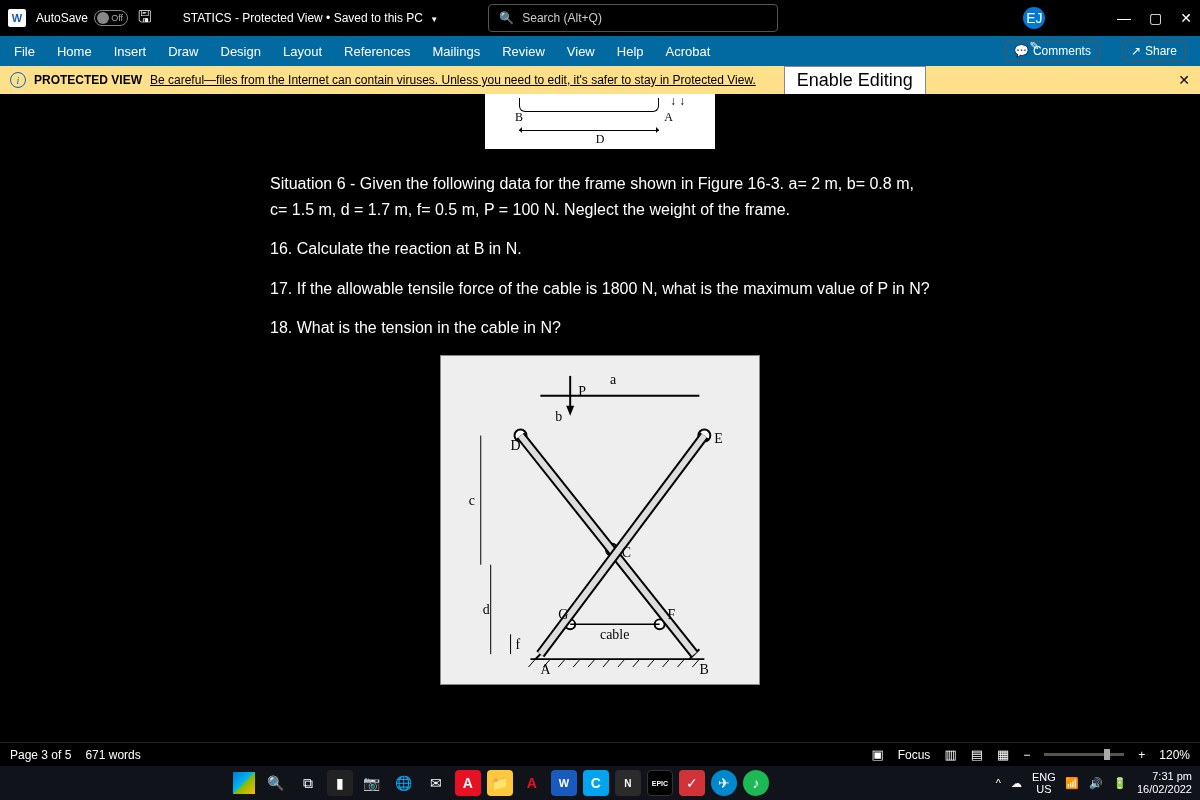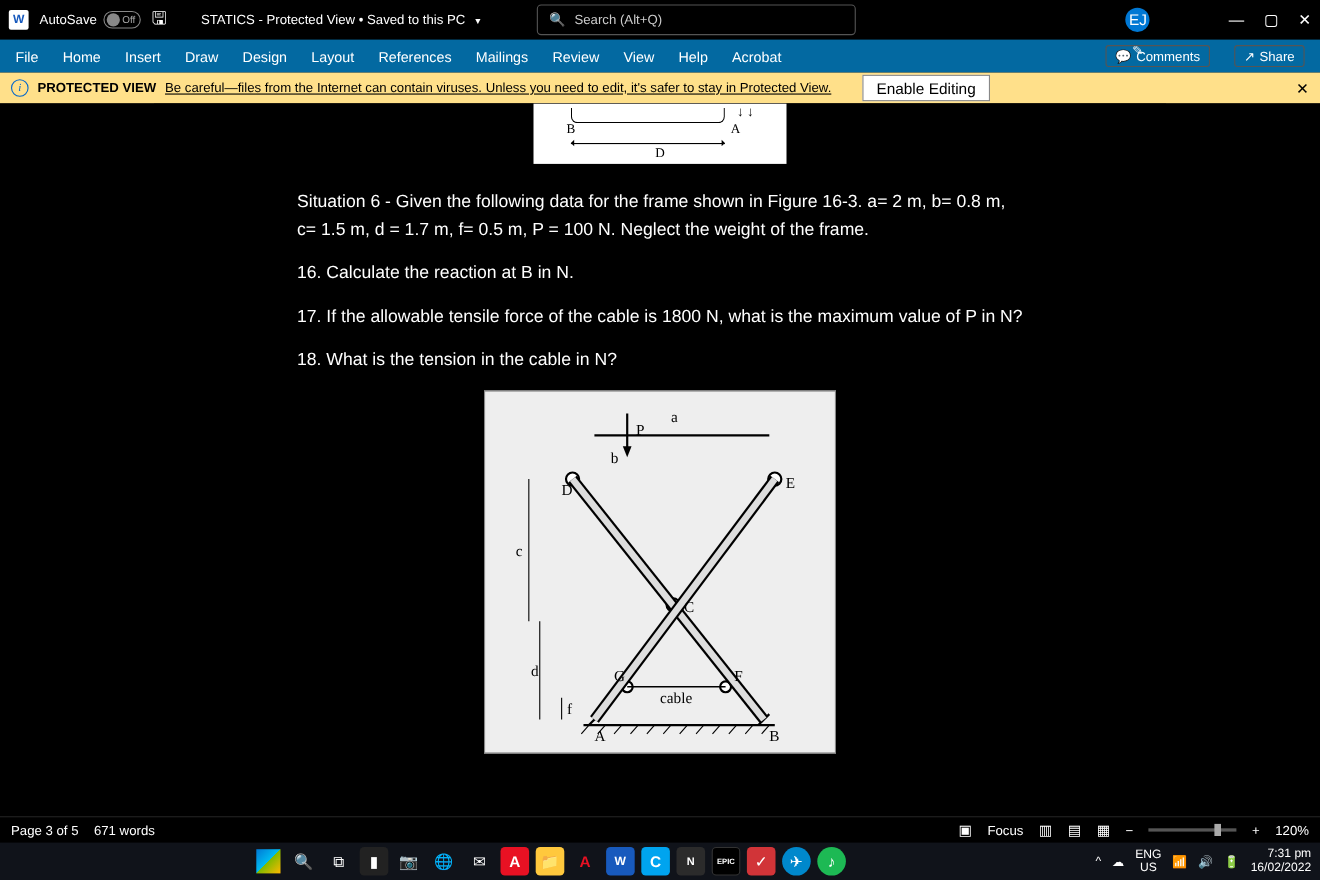--- a/index.html
+++ b/index.html
@@ -25,21 +25,21 @@
 .ribbon { height:30px; background:#0369a1; display:flex; align-items:center; padding:0 14px; gap:22px; color:#fff; font-size:13px; }
 .ribbon-spacer { flex:1; }
 .ribbon-btn { border:1px solid #555; border-radius:3px; padding:2px 8px; display:flex; align-items:center; gap:4px; font-size:12px; }
 
 
 .protected-bar { height:28px; background:#ffe08a; display:flex; align-items:center; padding:0 10px; font-size:12px; color:#000; gap:8px; }
 .info-icon { width:16px; height:16px; border:1px solid #0066cc; border-radius:50%; color:#0066cc; font-size:10px; display:flex; align-items:center; justify-content:center; font-style:italic; font-family:serif; }
 .pv-label { font-weight:bold; }
 .pv-text { }
 .pv-text u { text-decoration:underline; }
-.enable-btn { margin-left:20px; background:#fff; border:1px solid #888; padding:3px 12px; font-size:14px; }
+.enable-btn { margin-left:20px; background:#fff; border:1px solid #888; padding:3px 12px; font-size:18px; }
 .pv-spacer { flex:1; }
 .pv-close { font-size:14px; cursor:pointer; }
 
 
 .doc-area { position:absolute; top:94px; bottom:48px; left:0; right:0; background:#000; overflow:hidden; }
 .page { position:absolute; left:50%; transform:translateX(-50%); top:0; width:920px; background:#000; color:#fff; }
 
 
 .fig-top { width:230px; height:55px; background:#fff; margin:0 auto; position:relative; }
 .fig-top .lblB { position:absolute; left:30px; top:16px; font:12px serif; color:#000; }

